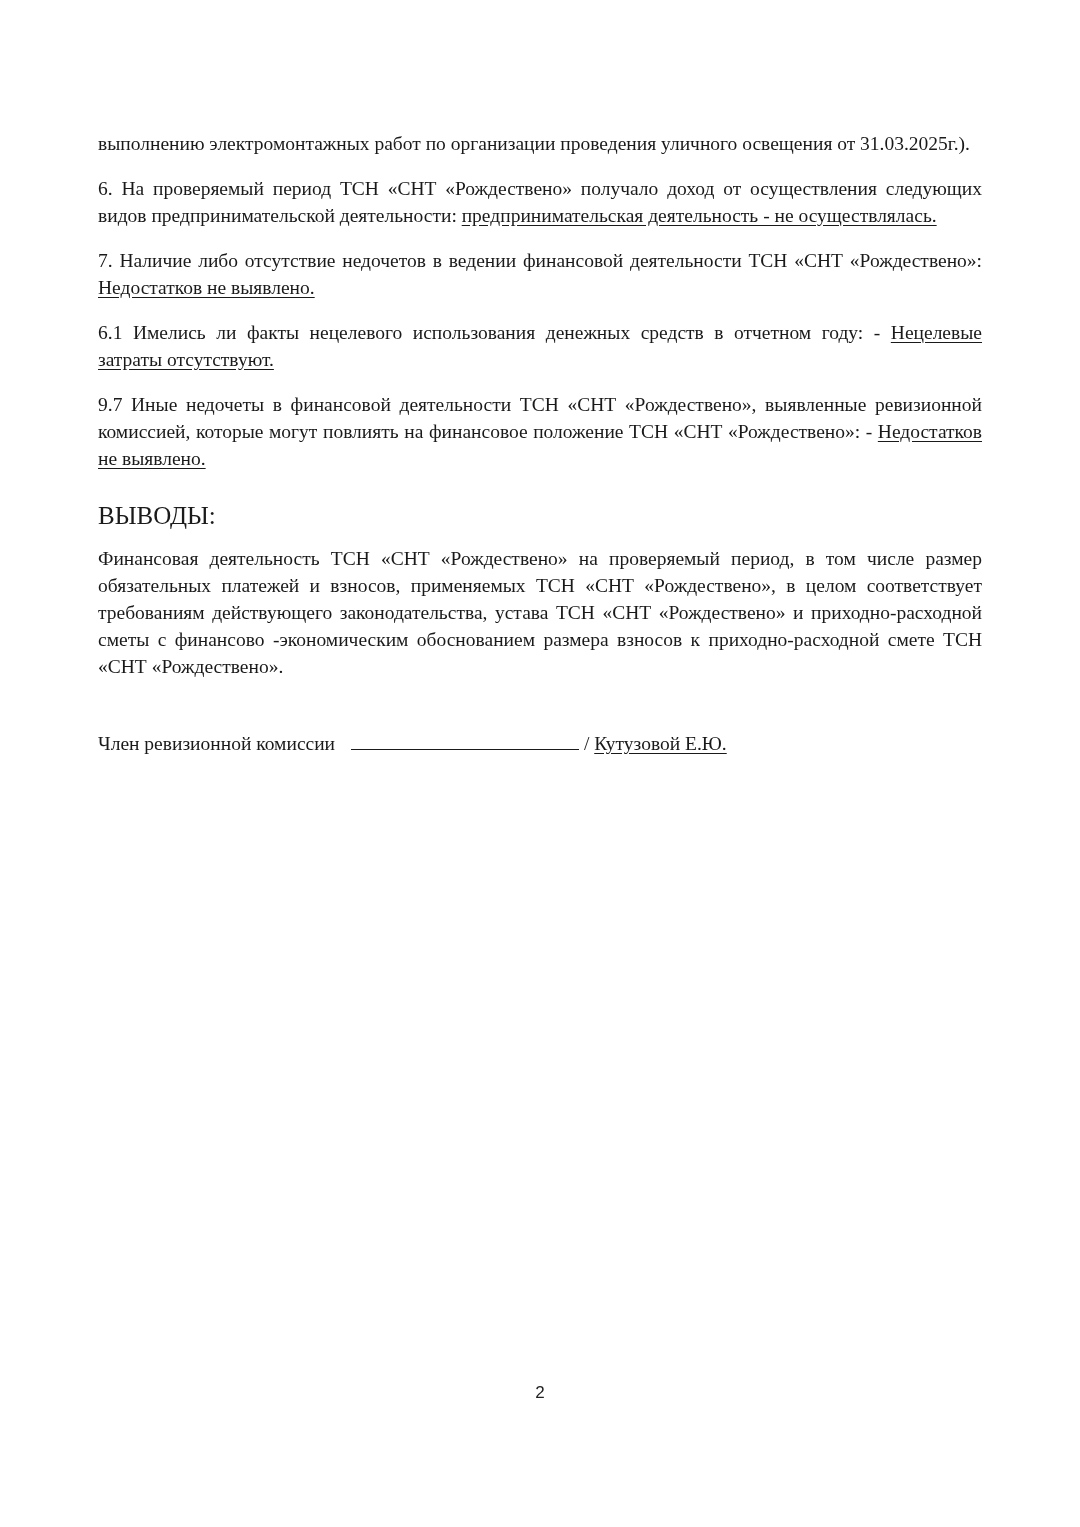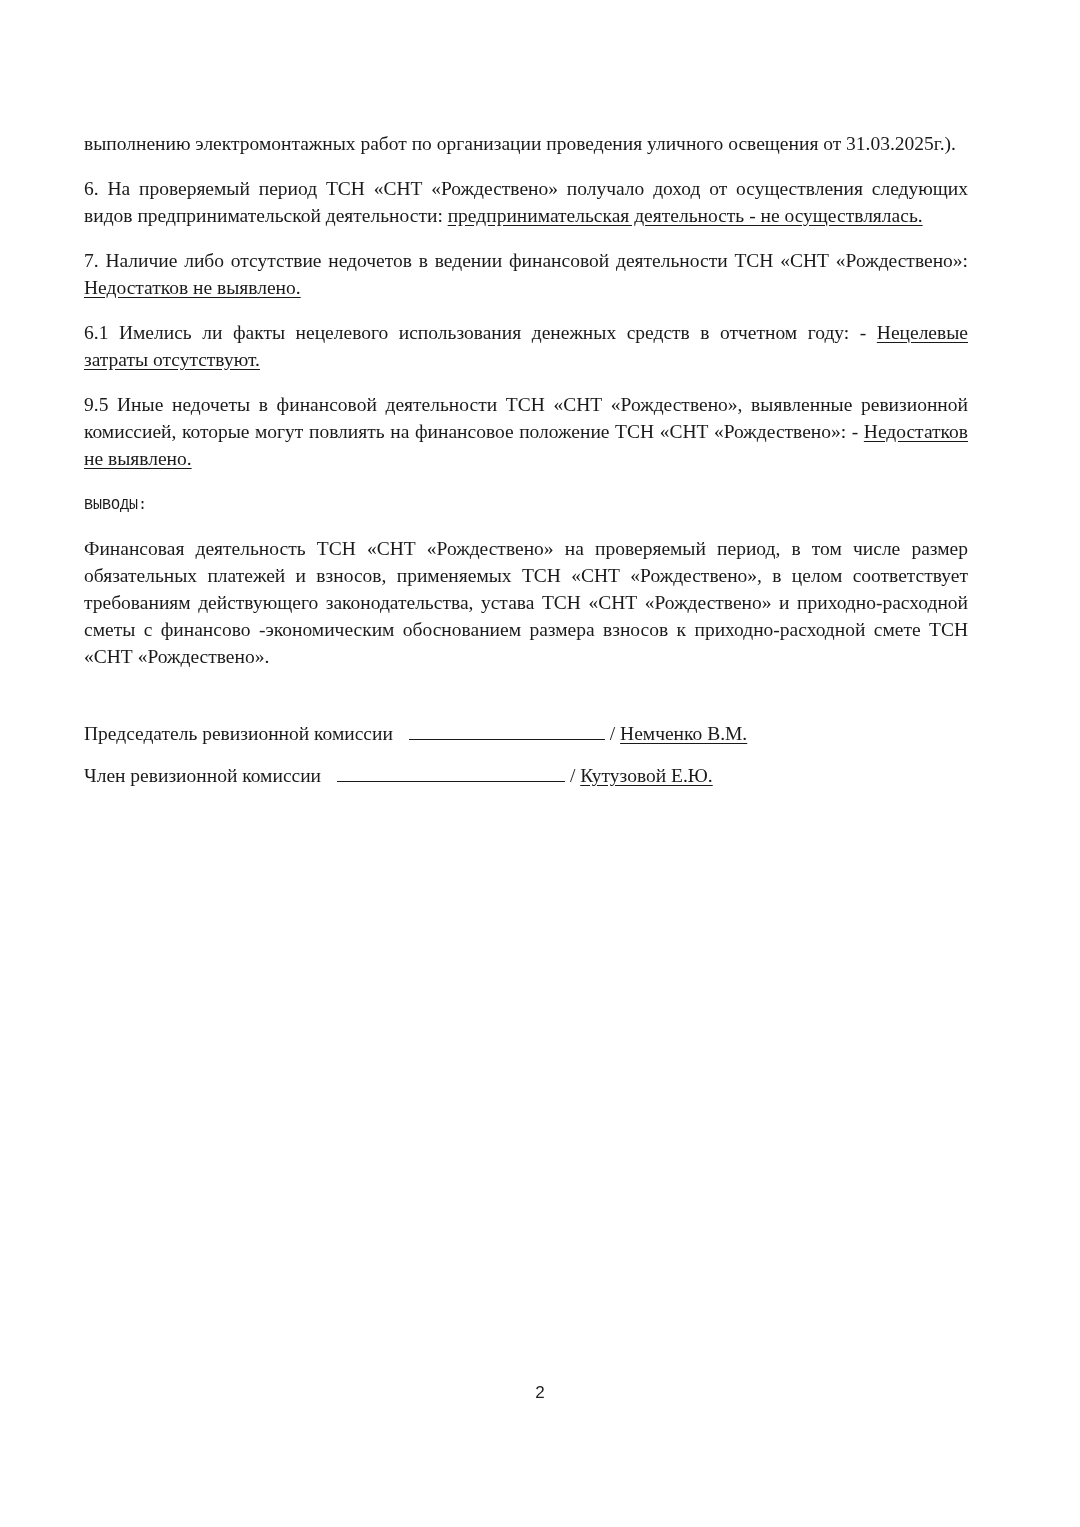--- a/index.html
+++ b/index.html
@@ -1,22 +1,22 @@
 <!DOCTYPE html>
 <html><head>
 <meta charset="utf-8">
 <style>
   html, body { margin: 0; padding: 0; background: #ffffff; }
   body { width: 1080px; height: 1527px; position: relative; overflow: hidden;
          font-family: "Liberation Serif", serif; color: #1a1a1a; }
-  .page { position: absolute; left: 84px; top: 130px; width: 884px; }
+  .page { position: absolute; left: 98px; top: 130px; width: 884px; }
   p { margin: 0; font-size: 19.5px; line-height: 27px; text-align: justify; }
   .u { text-decoration: underline; text-underline-offset: 3px; margin-top: 12px; }
   .p-cont { margin-bottom: 18px; }
-  .heading { font-size: 15px; line-height: 27px; margin-top: 20px; margin-bottom: 16px; font-family: Liberation Mono, monospace; }
+  .heading { font-size: 25px; line-height: 27px; margin-top: 30px; margin-bottom: 16px; }
   .sig-block { margin-top: 50px; }
   .sig-row { font-size: 19.5px; line-height: 27px; margin-bottom: 15px; white-space: nowrap; }
   .sig-line { display: inline-block; border-bottom: 1px solid #1a1a1a; height: 18px; vertical-align: baseline; }
   .l1 { width: 196px; margin-left: 16px; }
   .l2 { width: 228px; margin-left: 16px; }
   .l3 { width: 238px; margin-left: 4px; }
   .page-num { position: absolute; left: 0; width: 1080px; top: 1383px; text-align: center;
               font-family: "Liberation Sans", sans-serif; font-size: 17px; color: #222; }
 </style>
 </head>
@@ -25,28 +25,25 @@
 <div class="page">
   <p class="p-cont">выполнению электромонтажных работ по организации проведения уличного освещения от 31.03.2025г.).</p>
 
   <p class="p-cont"><span>6. На проверяемый период ТСН «СНТ «Рождествено» получало доход от осуществления следующих видов предпринимательской деятельности: </span><span class="u">предпринимательская деятельность - не осуществлялась.</span></p>
 
   <p class="p-cont"><span>7. Наличие либо отсутствие недочетов в ведении финансовой деятельности ТСН «СНТ «Рождествено»: </span><span class="u">Недостатков не выявлено.</span></p>
 
   <p class="p-cont"><span>6.1 Имелись ли факты нецелевого использования денежных средств в отчетном году: - </span><span class="u">Нецелевые затраты отсутствуют.</span></p>
 
 
-  <p class="p-cont"><span>9.5 Иные недочеты в финансовой деятельности ТСН «СНТ «Рождествено», выявленные ревизионной комиссией, которые могут повлиять на финансовое положение ТСН «СНТ «Рождествено»: - </span><span class="u">Недостатков не выявлено.</span></p>
+  <p class="p-cont"><span>9.7 Иные недочеты в финансовой деятельности ТСН «СНТ «Рождествено», выявленные ревизионной комиссией, которые могут повлиять на финансовое положение ТСН «СНТ «Рождествено»: - </span><span class="u">Недостатков не выявлено.</span></p>
 
   <div class="heading">ВЫВОДЫ:</div>
   <p>Финансовая деятельность ТСН «СНТ «Рождествено» на проверяемый период, в том числе размер обязательных платежей и взносов, применяемых ТСН «СНТ «Рождествено», в целом соответствует требованиям действующего законодательства, устава ТСН «СНТ «Рождествено» и приходно-расходной сметы с финансово -экономическим обоснованием размера взносов к приходно-расходной смете ТСН «СНТ «Рождествено».</p>
 
   <div class="sig-block">
-    <div class="sig-row">
-      <span>Председатель ревизионной комиссии</span><span class="sig-line l1"></span><span> / </span><span class="u">Немченко В.М.</span>
-    </div>
     <div class="sig-row">
       <span>Член ревизионной комиссии</span><span class="sig-line l2"></span><span> / </span><span class="u">Кутузовой Е.Ю.</span>
     </div>
   </div>
 </div>
 
 <div class="page-num">2</div>
 
 </body></html>

